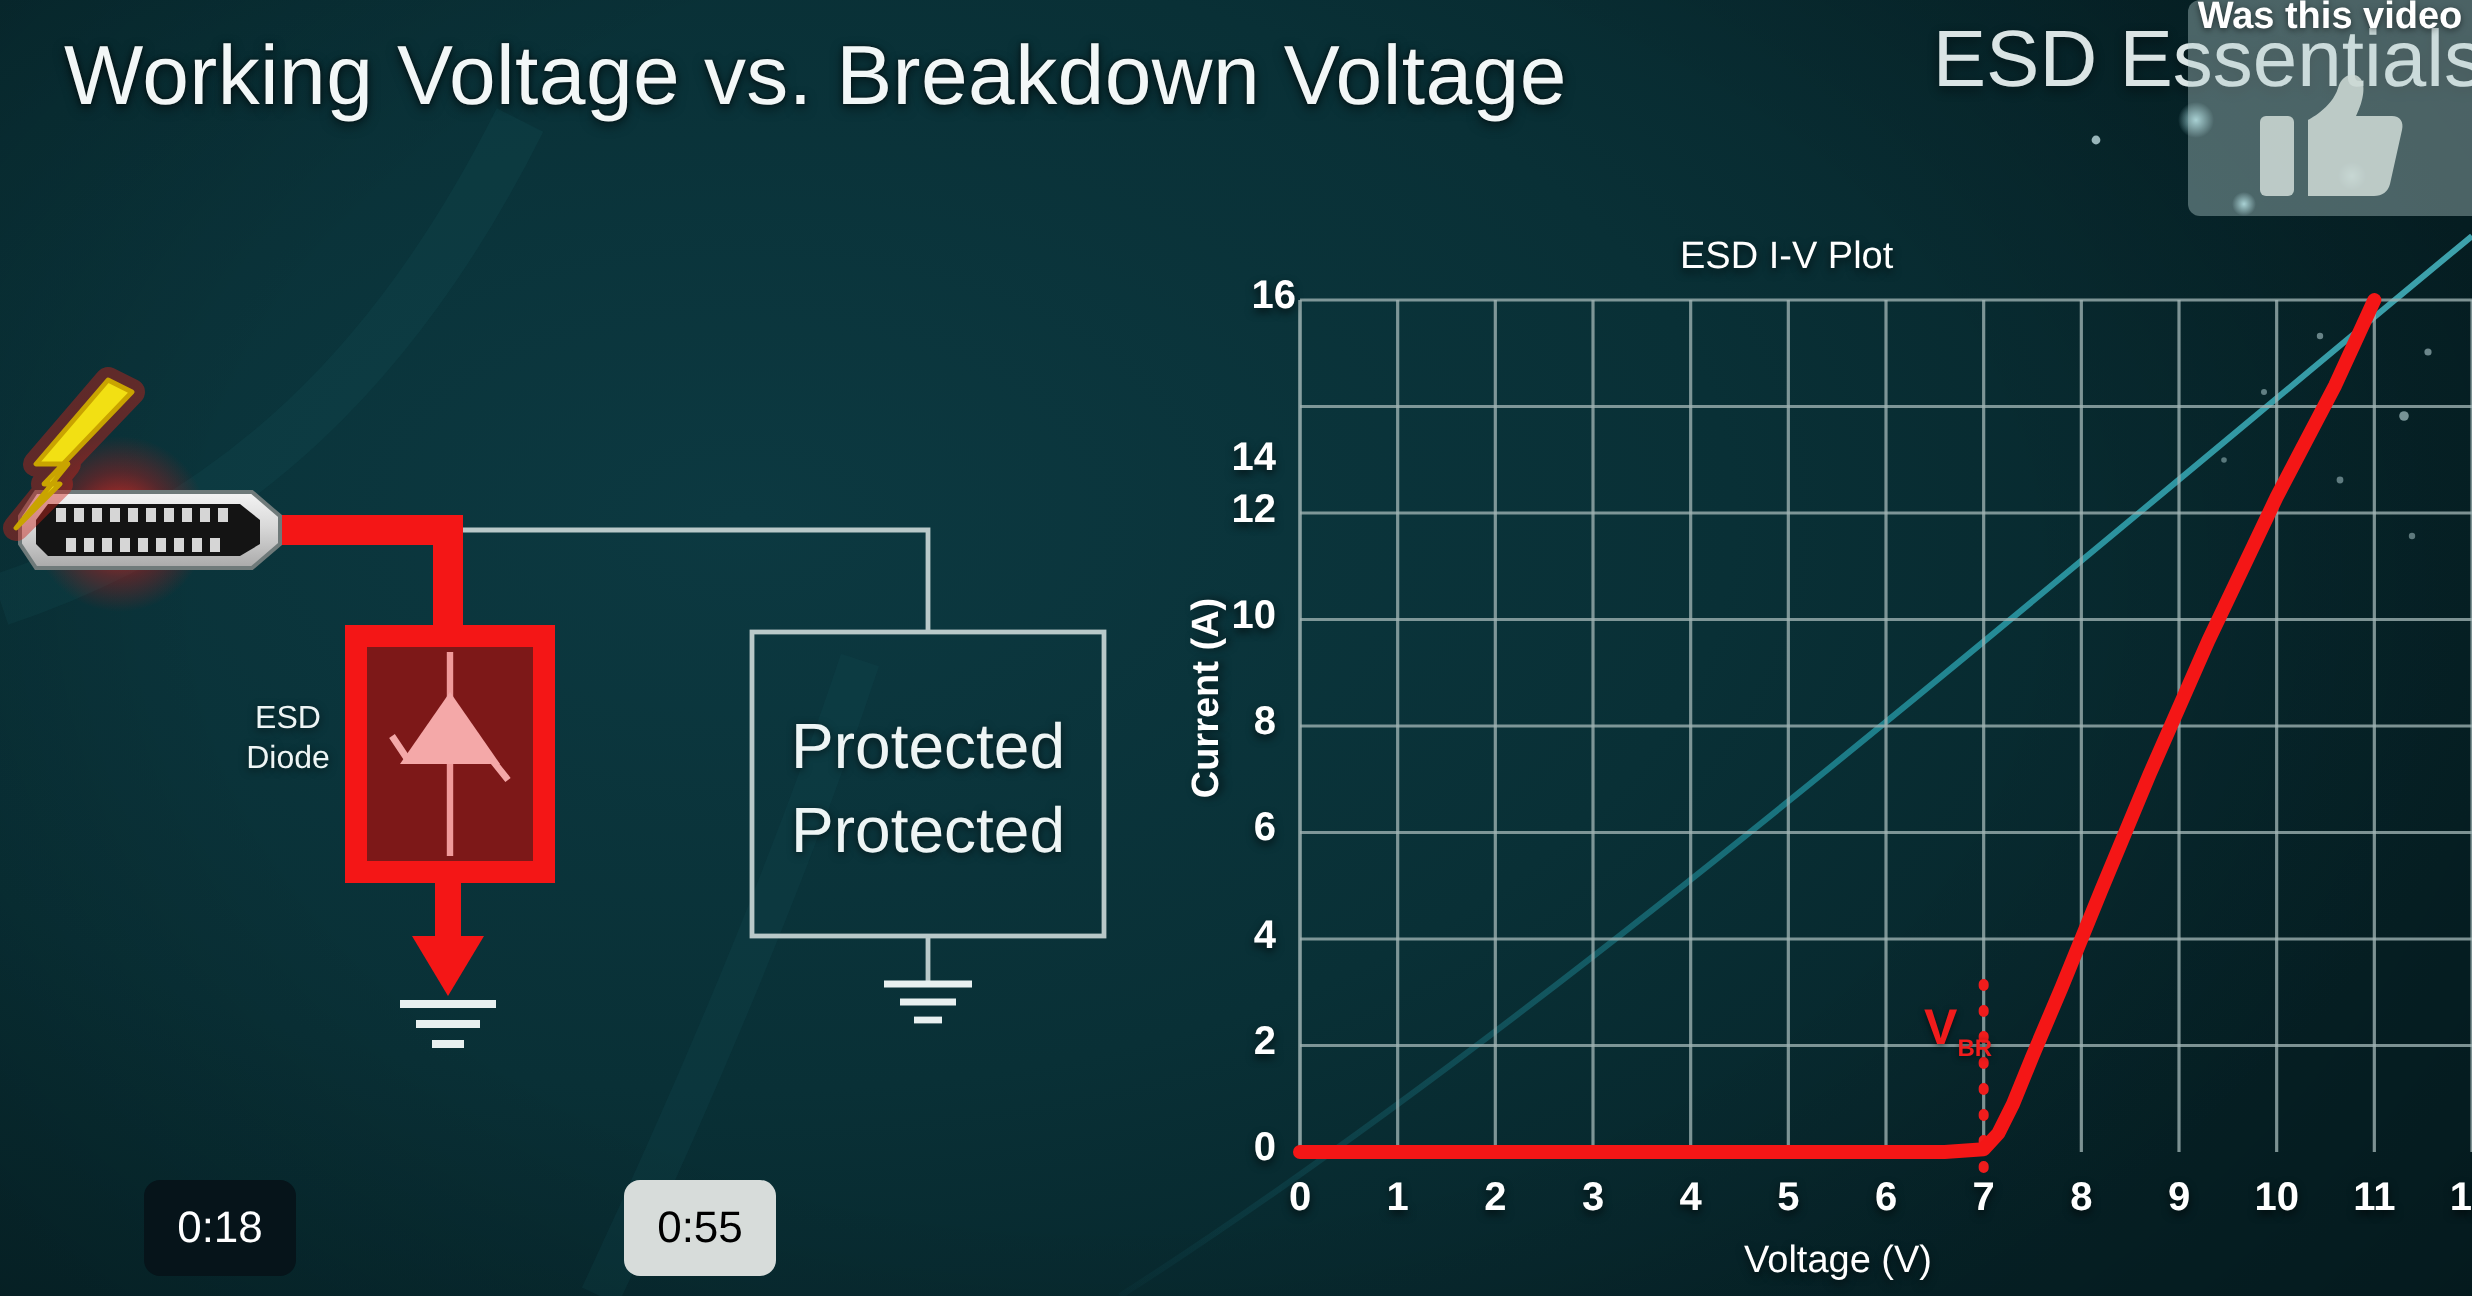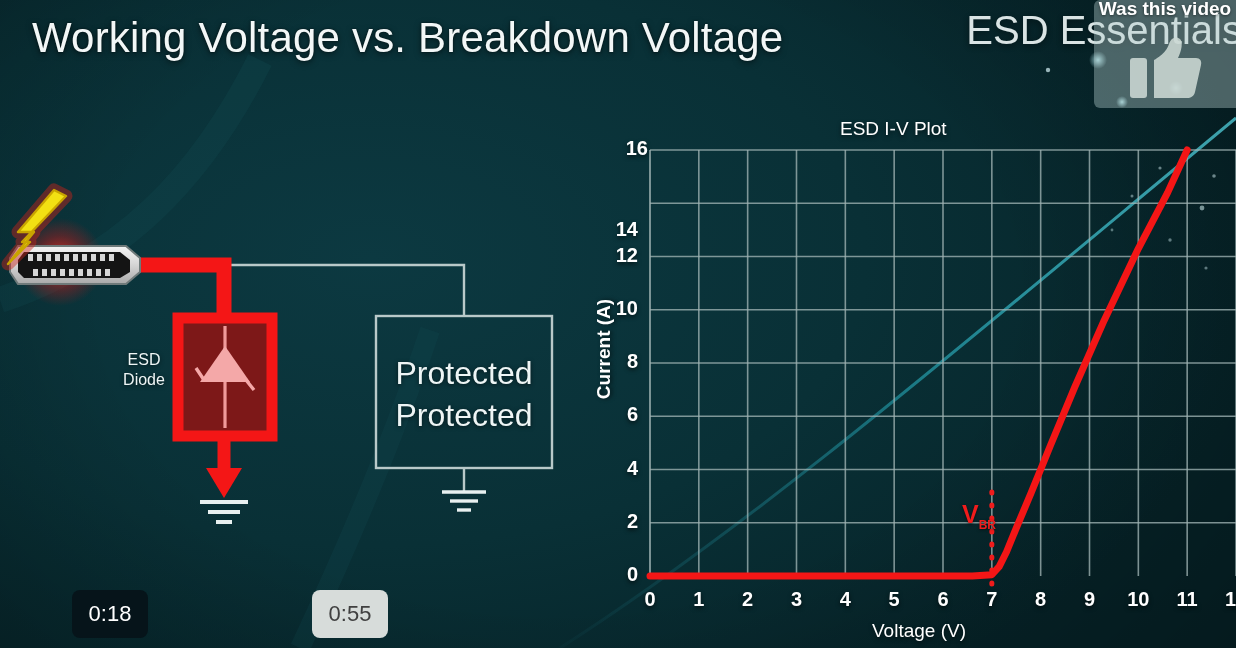--- a/index.html
+++ b/index.html
@@ -97,21 +97,21 @@
     text-shadow:0 1px 3px rgba(0,0,0,0.55);
   }
   .vbr-label sub { font-size:12px; }
   
   .time-badge {
     position:absolute; height:48px; min-width:76px;
     display:flex; align-items:center; justify-content:center;
     border-radius:8px; font-size:22px; padding:0 8px;
   }
   .badge-dark { left:72px; top:590px; background:#06141a; color:#ffffff; }
-  .badge-light { left:312px; top:590px; background:#d7dcda; color:#404040; }
+  .badge-light { left:312px; top:590px; background:#d7dcda; color:#000000; }
 </style>
 </head>
 <body>
 
 <div id="stage">
 
   <svg class="bg-svg" viewBox="0 0 1236 648">
     <defs>
       <linearGradient id="cyanfade" x1="0" y1="1" x2="1" y2="0">
         <stop offset="0%" stop-color="#1d7d8c" stop-opacity="0.05"></stop>

